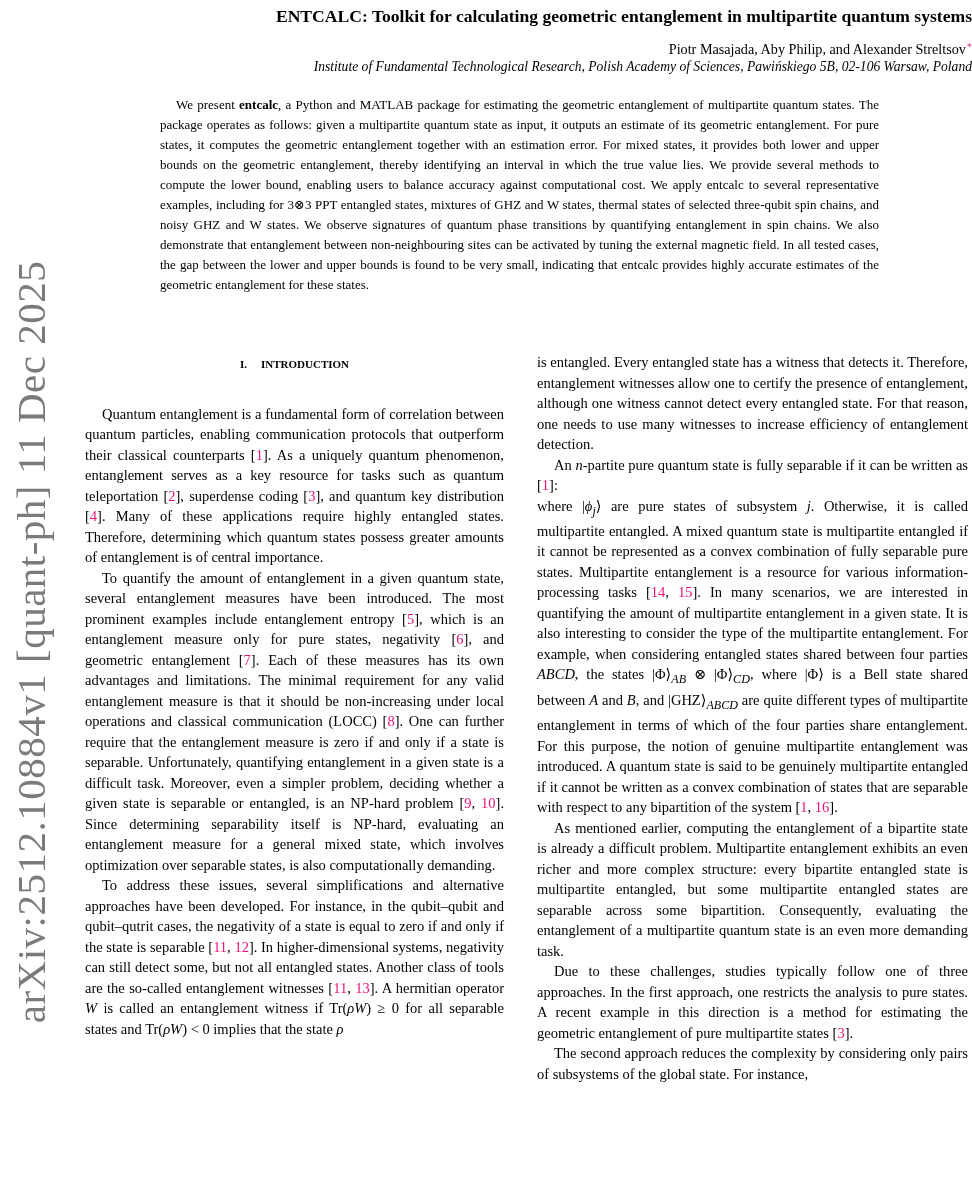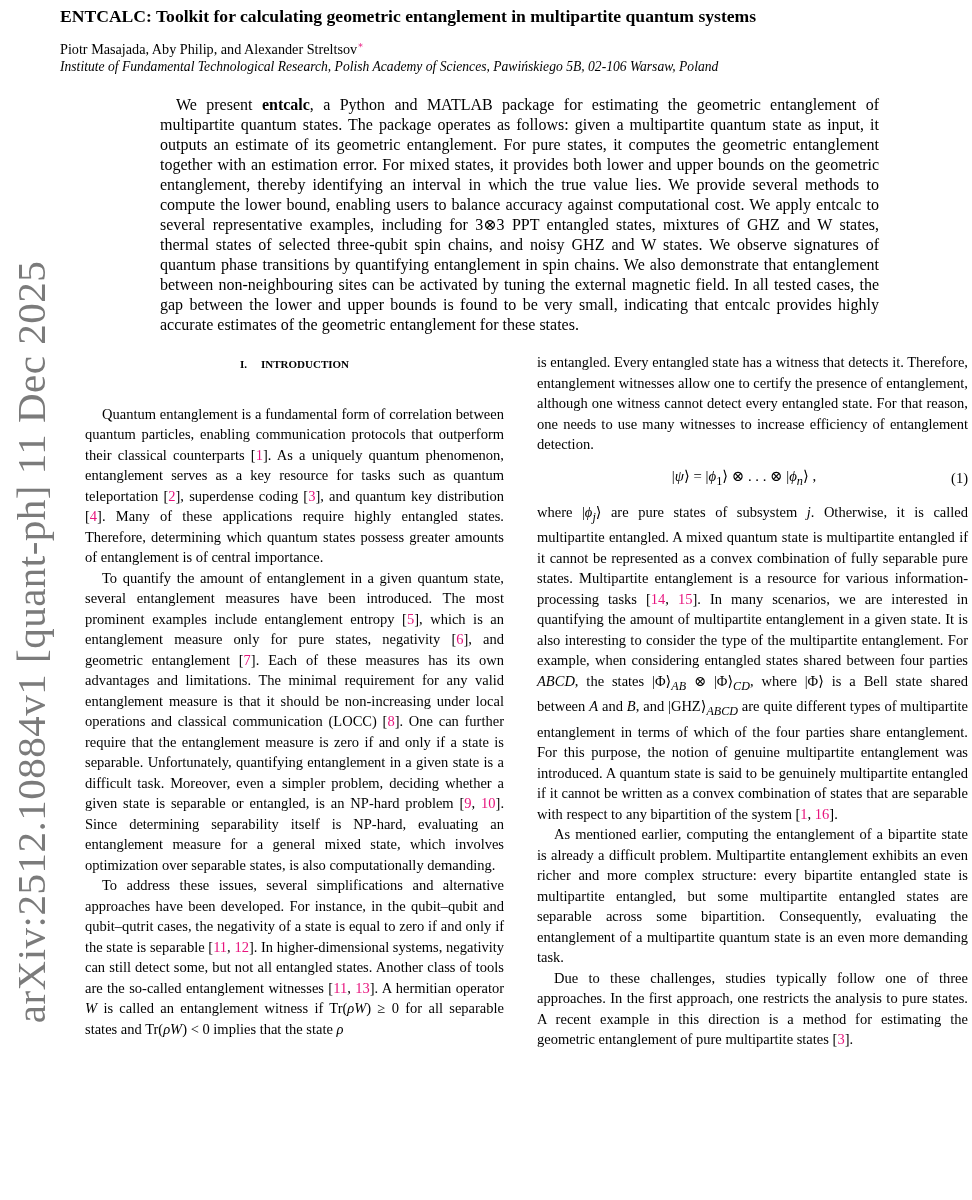--- a/index.html
+++ b/index.html
@@ -18,42 +18,42 @@
     transform:translate(-50%,-50%) rotate(-90deg);
     white-space:nowrap;
     font-size:41px;
     color:#7b7b7b;
     letter-spacing:0.5px;
   }
   
   .header{
     position:absolute;
     left:60px;top:6px;width:912px;
-    text-align:left;
+    text-align:right;
   }
   .title{
     margin:0;
     font-size:17.6px;
     font-weight:bold;
     line-height:1.25;
   }
   .authors{
     margin-top:13px;
     font-size:14.2px;
   }
   .affiliation{
     margin-top:1px;
     font-size:13.6px;
     font-style:italic;
   }
   
   .abstract{
     position:absolute;
     left:160px;top:95px;width:719px;
-    font-size:16px;
+    font-size:13px;
     line-height:20px;
     text-align:justify;
     text-indent:16px;
   }
   
   .col{
     position:absolute;
     top:350px;
     font-size:14.5px;
     line-height:20.5px;
@@ -117,23 +117,21 @@
     <h2 class="section-heading">
       <span>I.</span><span class="sec-gap"></span><span>INTRODUCTION</span>
     </h2>
     <p class="para indent">Quantum entanglement is a fundamental form of correlation between quantum particles, enabling communication protocols that outperform their classical counterparts [<span class="cite">1</span>].  As a uniquely quantum phenomenon, entanglement serves as a key resource for tasks such as quantum teleportation [<span class="cite">2</span>], superdense coding [<span class="cite">3</span>], and quantum key distribution [<span class="cite">4</span>].  Many of these applications require highly entangled states. Therefore, determining which quantum states possess greater amounts of entanglement is of central importance.</p>
     <p class="para indent">To quantify the amount of entanglement in a given quantum state, several entanglement measures have been introduced.  The most prominent examples include entanglement entropy [<span class="cite">5</span>], which is an entanglement measure only for pure states, negativity [<span class="cite">6</span>], and geometric entanglement [<span class="cite">7</span>].  Each of these measures has its own advantages and limitations.  The minimal requirement for any valid entanglement measure is that it should be non-increasing under local operations and classical communication (LOCC) [<span class="cite">8</span>].  One can further require that the entanglement measure is zero if and only if a state is separable.  Unfortunately, quantifying entanglement in a given state is a difficult task.  Moreover, even a simpler problem, deciding whether a given state is separable or entangled, is an NP-hard problem [<span class="cite">9</span>, <span class="cite">10</span>].  Since determining separability itself is NP-hard, evaluating an entanglement measure for a general mixed state, which involves optimization over separable states, is also computationally demanding.</p>
     <p class="para indent">To address these issues, several simplifications and alternative approaches have been developed.  For instance, in the qubit–qubit and qubit–qutrit cases, the negativity of a state is equal to zero if and only if the state is separable [<span class="cite">11</span>, <span class="cite">12</span>].  In higher-dimensional systems, negativity can still detect some, but not all entangled states.  Another class of tools are the so-called entanglement witnesses [<span class="cite">11</span>, <span class="cite">13</span>].  A hermitian operator <i>W</i> is called an entanglement witness if Tr(<i>ρW</i>) ≥ 0 for all separable states and Tr(<i>ρW</i>) &lt; 0 implies that the state <i>ρ</i></p>
   </div>
 
   <div class="col col-right">
     <p class="para">is entangled. Every entangled state has a witness that detects it. Therefore, entanglement witnesses allow one to certify the presence of entanglement, although one witness cannot detect every entangled state. For that reason, one needs to use many witnesses to increase efficiency of entanglement detection.</p>
-    <div class="eq-row">
-      <span class="eq-body">|<i>ψ</i>⟩ = |<i>ϕ</i><sub>1</sub>⟩ ⊗ . . . ⊗ |<i>ϕ<sub>n</sub></i>⟩ ,</span>
-      <span class="eq-num">(1)</span>
-    </div>
+    <p class="para indent">An <i>n</i>-partite pure quantum state is fully separable if it can be written as [<span class="cite">1</span>]:</p>
     <p class="para">where |<i>ϕ</i><sub><i>j</i></sub>⟩ are pure states of subsystem <i>j</i>.  Otherwise, it is called multipartite entangled.  A mixed quantum state is multipartite entangled if it cannot be represented as a convex combination of fully separable pure states.  Multipartite entanglement is a resource for various information-processing tasks [<span class="cite">14</span>, <span class="cite">15</span>].  In many scenarios, we are interested in quantifying the amount of multipartite entanglement in a given state.  It is also interesting to consider the type of the multipartite entanglement.  For example, when considering entangled states shared between four parties <i>ABCD</i>, the states |Φ⟩<sub><i>AB</i></sub> ⊗ |Φ⟩<sub><i>CD</i></sub>, where |Φ⟩ is a Bell state shared between <i>A</i> and <i>B</i>, and |GHZ⟩<sub><i>ABCD</i></sub> are quite different types of multipartite entanglement in terms of which of the four parties share entanglement.  For this purpose, the notion of genuine multipartite entanglement was introduced.  A quantum state is said to be genuinely multipartite entangled if it cannot be written as a convex combination of states that are separable with respect to any bipartition of the system [<span class="cite">1</span>, <span class="cite">16</span>].</p>
     <p class="para indent">As mentioned earlier, computing the entanglement of a bipartite state is already a difficult problem. Multipartite entanglement exhibits an even richer and more complex structure: every bipartite entangled state is multipartite entangled, but some multipartite entangled states are separable across some bipartition.  Consequently, evaluating the entanglement of a multipartite quantum state is an even more demanding task.</p>
     <p class="para indent">Due to these challenges, studies typically follow one of three approaches. In the first approach, one restricts the analysis to pure states.  A recent example in this direction is a method for estimating the geometric entanglement of pure multipartite states [<span class="cite">3</span>].</p>
+    <p class="para indent">The second approach reduces the complexity by considering only pairs of subsystems of the global state. For instance,</p>
   </div>
 
 
 </div>
 
 </body></html>

